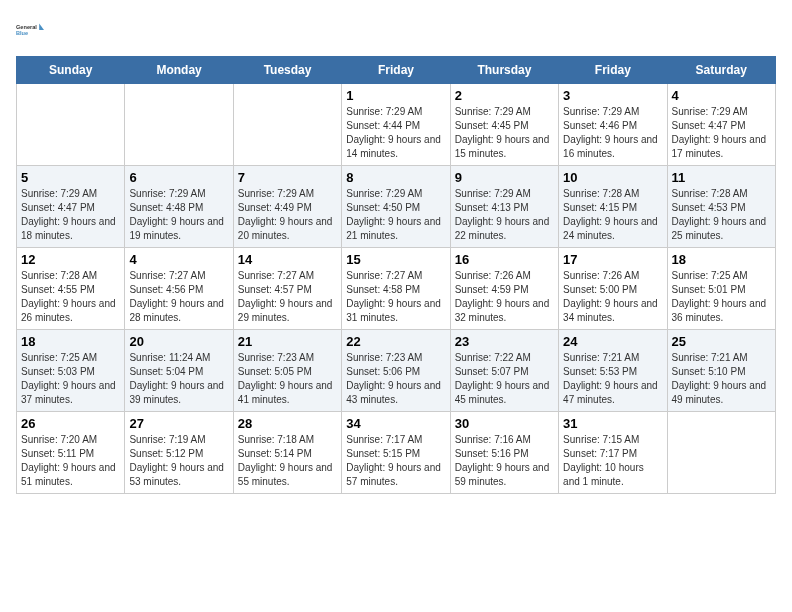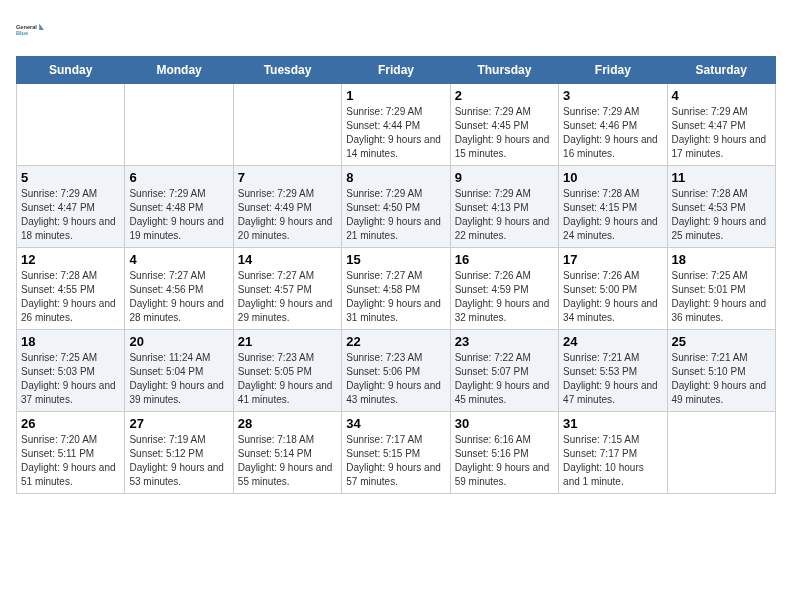--- a/index.html
+++ b/index.html
@@ -319,21 +319,21 @@
         </td>
         <td>
           <div class="day-num">34</div>
           <div class="day-info">Sunrise: 7:17 AM
 Sunset: 5:15 PM
 Daylight: 9 hours
 and 57 minutes.</div>
         </td>
         <td>
           <div class="day-num">30</div>
-          <div class="day-info">Sunrise: 6:16 AM
+          <div class="day-info">Sunrise: 7:16 AM
 Sunset: 5:16 PM
 Daylight: 9 hours
 and 59 minutes.</div>
         </td>
         <td>
           <div class="day-num">31</div>
           <div class="day-info">Sunrise: 7:15 AM
 Sunset: 7:17 PM
 Daylight: 10 hours
 and 1 minute.</div>

